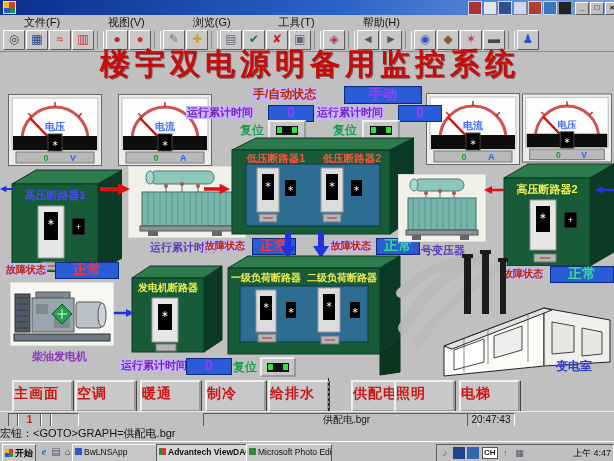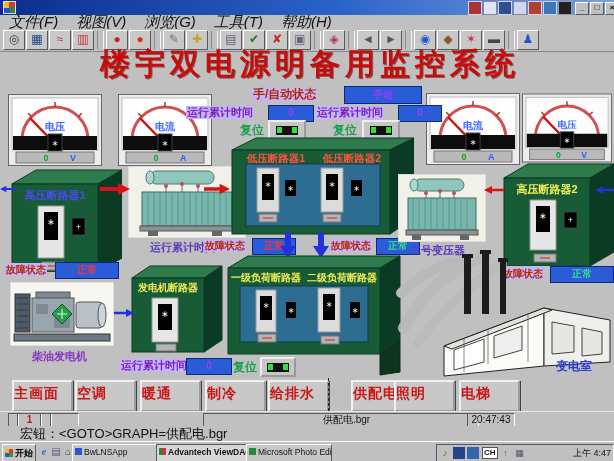--- a/index.html
+++ b/index.html
@@ -13,56 +13,56 @@
   .titlebar{left:0;top:0;width:614px;height:15px;background:linear-gradient(90deg,#0b2e8c,#2a63c8 55%,#7aa0dc);display:flex;align-items:center;}
   .app-icon{width:11px;height:11px;margin:0 4px 0 3px;background:conic-gradient(#d33 0 25%,#2a8a3a 0 50%,#2a55cc 0 75%,#e8c020 0);border:1px solid #dde;}
   .win-title{color:#fff;font-size:10px;font-weight:bold;white-space:nowrap;}
   .tb-quick{position:absolute;left:468px;top:1px;display:flex;gap:1px;}
   .tb-quick .qi{width:12px;height:12px;border:1px solid #cdd6ee;font-size:8px;line-height:11px;text-align:center;color:#fff;}
   .winbtns{position:absolute;left:575px;top:2px;display:flex;gap:1px;}
   .winbtn{width:12px;height:11px;background:#c0c0c0;font-size:8px;line-height:9px;text-align:center;color:#000;font-weight:bold;}
 
   
   .menubar{left:0;top:15px;width:614px;height:14px;background:#c0c0c0;display:flex;align-items:center;border-bottom:1px solid #9a9a9a;}
-  .menu-item{font-size:15px;color:#111;padding:0 9px;white-space:nowrap;font-style:italic;}
+  .menu-item{font-size:11px;color:#111;padding:0 24px;white-space:nowrap;}
   .toolbar{left:0;top:29px;width:614px;height:23px;background:#c0c0c0;display:flex;align-items:center;padding-left:3px;box-sizing:border-box;border-bottom:1px solid #888;}
   .tool{width:20px;height:18px;margin-right:1px;background:#c8c8c8;font-size:12px;line-height:17px;text-align:center;}
   .tool-sep{width:5px;height:18px;border-left:1px solid #8a8a8a;border-right:1px solid #f5f5f5;margin:0 2px;}
   .tool:nth-of-type(1){color:#334;} .tool:nth-of-type(2){color:#224488;} .tool:nth-of-type(3){color:#cc3333;}
   .tool:nth-of-type(4){color:#cc3333;} .tool:nth-of-type(6){color:#cc2222;} .tool:nth-of-type(7){color:#dd3311;}
   .tool:nth-of-type(9){color:#66778a;} .tool:nth-of-type(10){color:#c9a227;} .tool:nth-of-type(12){color:#667;}
   .tool:nth-of-type(13){color:#1a7a33;} .tool:nth-of-type(14){color:#cc2222;} .tool:nth-of-type(15){color:#667;}
   .tool:nth-of-type(17){color:#b03060;} .tool:nth-of-type(19){color:#556;} .tool:nth-of-type(20){color:#556;}
   .tool:nth-of-type(22){color:#2255cc;} .tool:nth-of-type(23){color:#8a5a2a;} .tool:nth-of-type(24){color:#cc3344;}
   .tool:nth-of-type(25){color:#445;} .tool:nth-of-type(27){color:#2255cc;}
 
   
   .hmi-title{left:88px;top:44px;width:444px;text-align:center;color:#c40d0d;
              font-family:"Liberation Serif","DejaVu Serif",serif;font-weight:bold;font-size:30px;
              letter-spacing:5px;text-shadow:1px 1px 0 #8d5a5a;white-space:nowrap;}
   .ylabel{background:#c4b5fd;color:#b42800;font-size:11px;font-weight:bold;height:13px;line-height:13px;padding:0 1px;white-space:nowrap;}
   .ylabel.purple{color:#7a22bb;}
-  .vbox{background:#2b5cd8;border:1px solid #0a2a7e;color:#9a3bff;font-size:10px;font-weight:bold;text-align:center;line-height:13px;}
+  .vbox{background:#2b5cd8;border:1px solid #0a2a7e;color:#9a3bff;font-size:14px;font-weight:bold;text-align:center;line-height:13px;}
   .vbox.redtx{color:#ff3333;} .vbox.greentx{color:#35e08a;}
   .greenlabel{color:#17a050;font-size:12px;font-weight:bold;white-space:nowrap;}
   .reset-btn{background:#c6c6c6;border:2px outset #eee;display:flex;align-items:center;justify-content:center;}
   .reset-inner{width:20px;height:9px;background:#111;display:flex;justify-content:space-between;align-items:center;padding:0 1px;}
   .reset-dot{width:5px;height:6px;background:#33dd44;}
   .devlabel{color:#5a3bbb;font-size:11px;font-weight:bold;white-space:nowrap;}
 
   
   .nav-btn{top:380px;width:57px;height:28px;background:#c8c8c8;border:2px outset #f0f0f0;
            box-shadow:1px 1px 0 #444;color:#cc1515;font-family:"Liberation Serif","DejaVu Serif",serif;
            font-weight:bold;font-size:14px;line-height:24px;letter-spacing:1px;}
   .nav-dash{top:378px;height:33px;width:1px;border-left:1px dashed #222;}
 
   
   .status1{left:0;top:411px;width:614px;height:15px;background:#c0c0c0;border-top:1px solid #e8e8e8;}
   .scell{position:absolute;top:1px;height:12px;font-size:10px;line-height:12px;text-align:center;color:#111;}
-  .status2{left:0;top:426px;width:614px;height:15px;background:#c0c0c0;font-size:13px;line-height:15px;color:#111;padding-left:20px;box-sizing:border-box;}
+  .status2{left:0;top:426px;width:614px;height:15px;background:#c0c0c0;font-size:11px;line-height:15px;color:#111;padding-left:0;box-sizing:border-box;}
   .taskbar{left:0;top:441px;width:614px;height:20px;background:#c0c0c0;border-top:1px solid #fff;}
   .start-btn{left:2px;top:2px;width:32px;height:16px;display:flex;align-items:center;background:#c6c6c6;font-size:9px;font-weight:bold;}
   .start-logo{width:8px;height:8px;margin:0 2px;background:conic-gradient(#e03030 0 25%,#2a9a3a 0 50%,#2a55cc 0 75%,#e8c020 0);}
   .ql-icon{width:12px;height:14px;font-size:10px;line-height:14px;text-align:center;}
   .task-btn{top:2px;height:16px;background:#c6c6c6;font-size:8.5px;line-height:15px;padding:0 2px;white-space:nowrap;overflow:hidden;color:#111;}
   .task-btn .ticon{display:inline-block;width:7px;height:7px;margin-right:2px;}
   .task-active{background:#d6d6d6;font-weight:bold;}
   .tray{left:436px;top:2px;width:176px;height:16px;display:flex;align-items:center;font-size:9px;}
   .tray-i{width:12px;height:12px;margin-left:2px;font-size:9px;line-height:12px;text-align:center;}
   .lang-box{background:#fff;border:1px solid #555;color:#111;font-size:8px;font-weight:bold;padding:0 1px;margin-left:3px;line-height:10px;}

